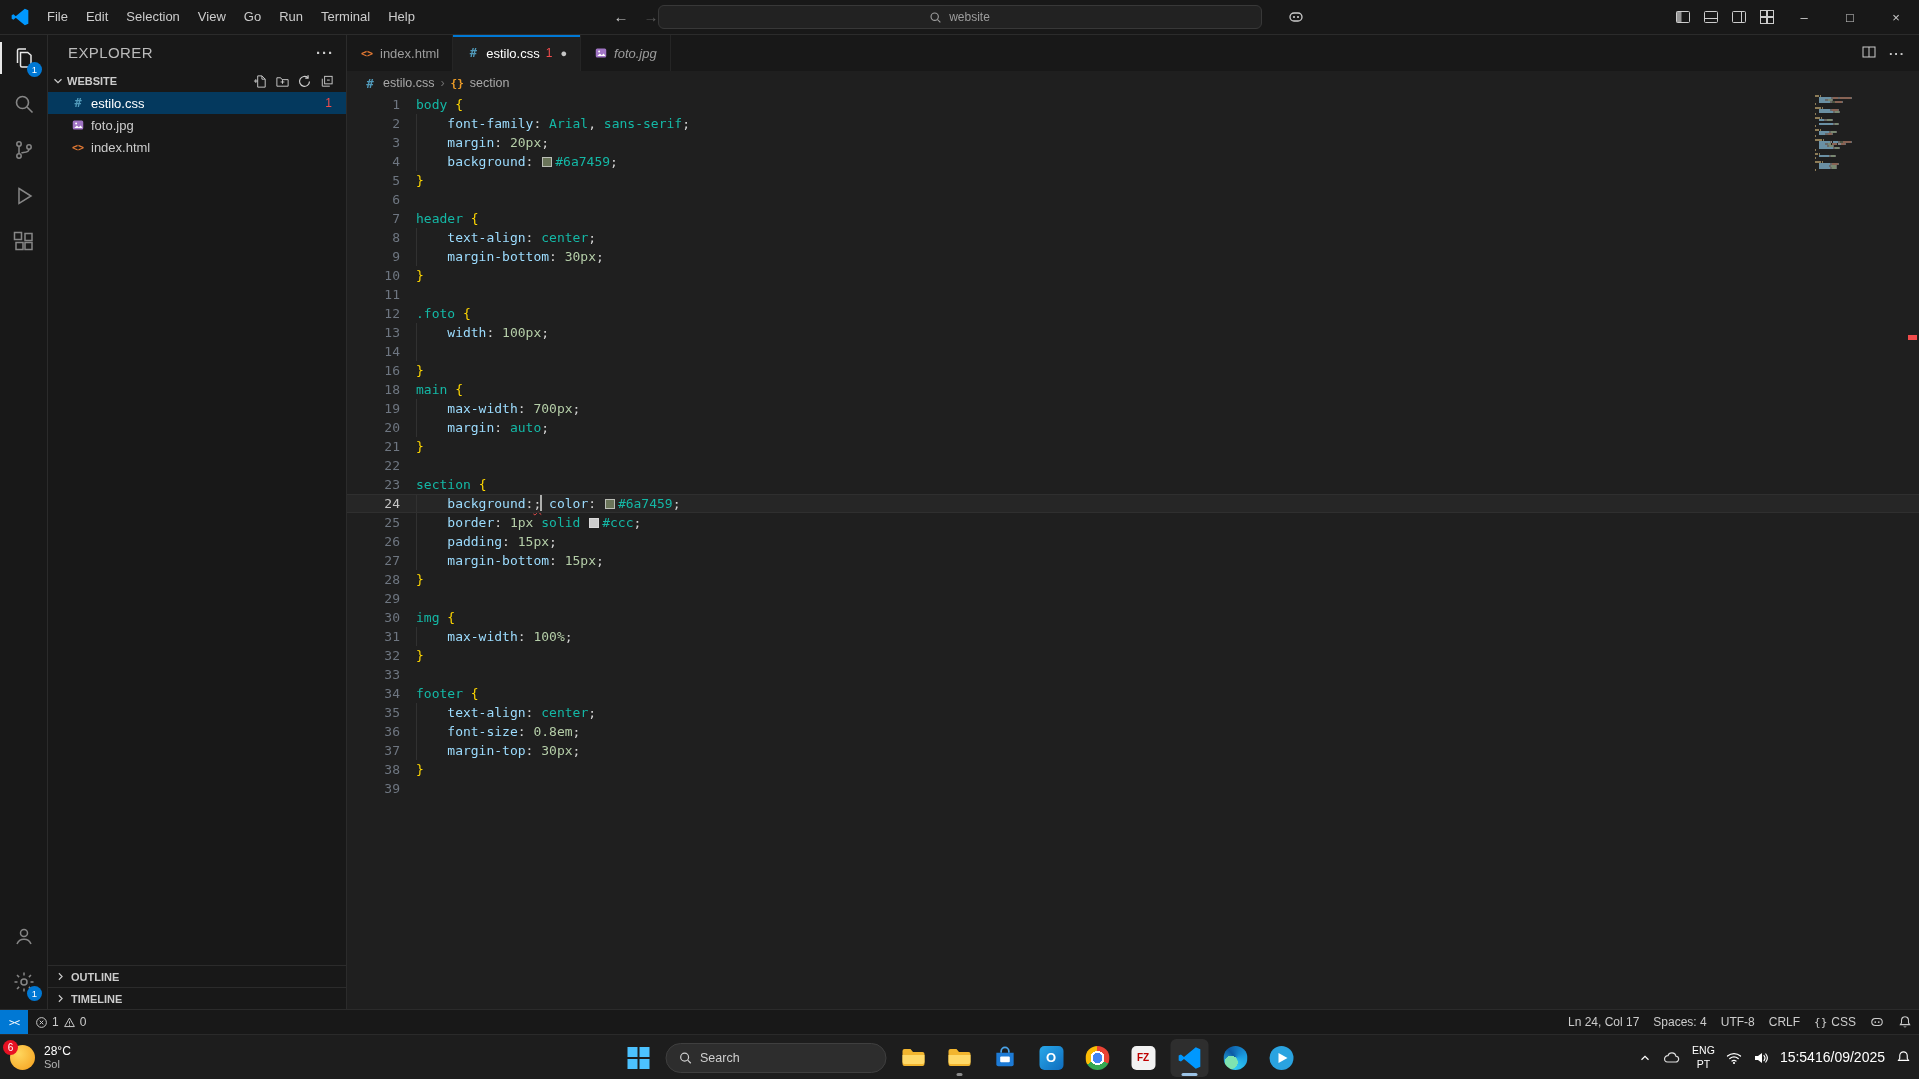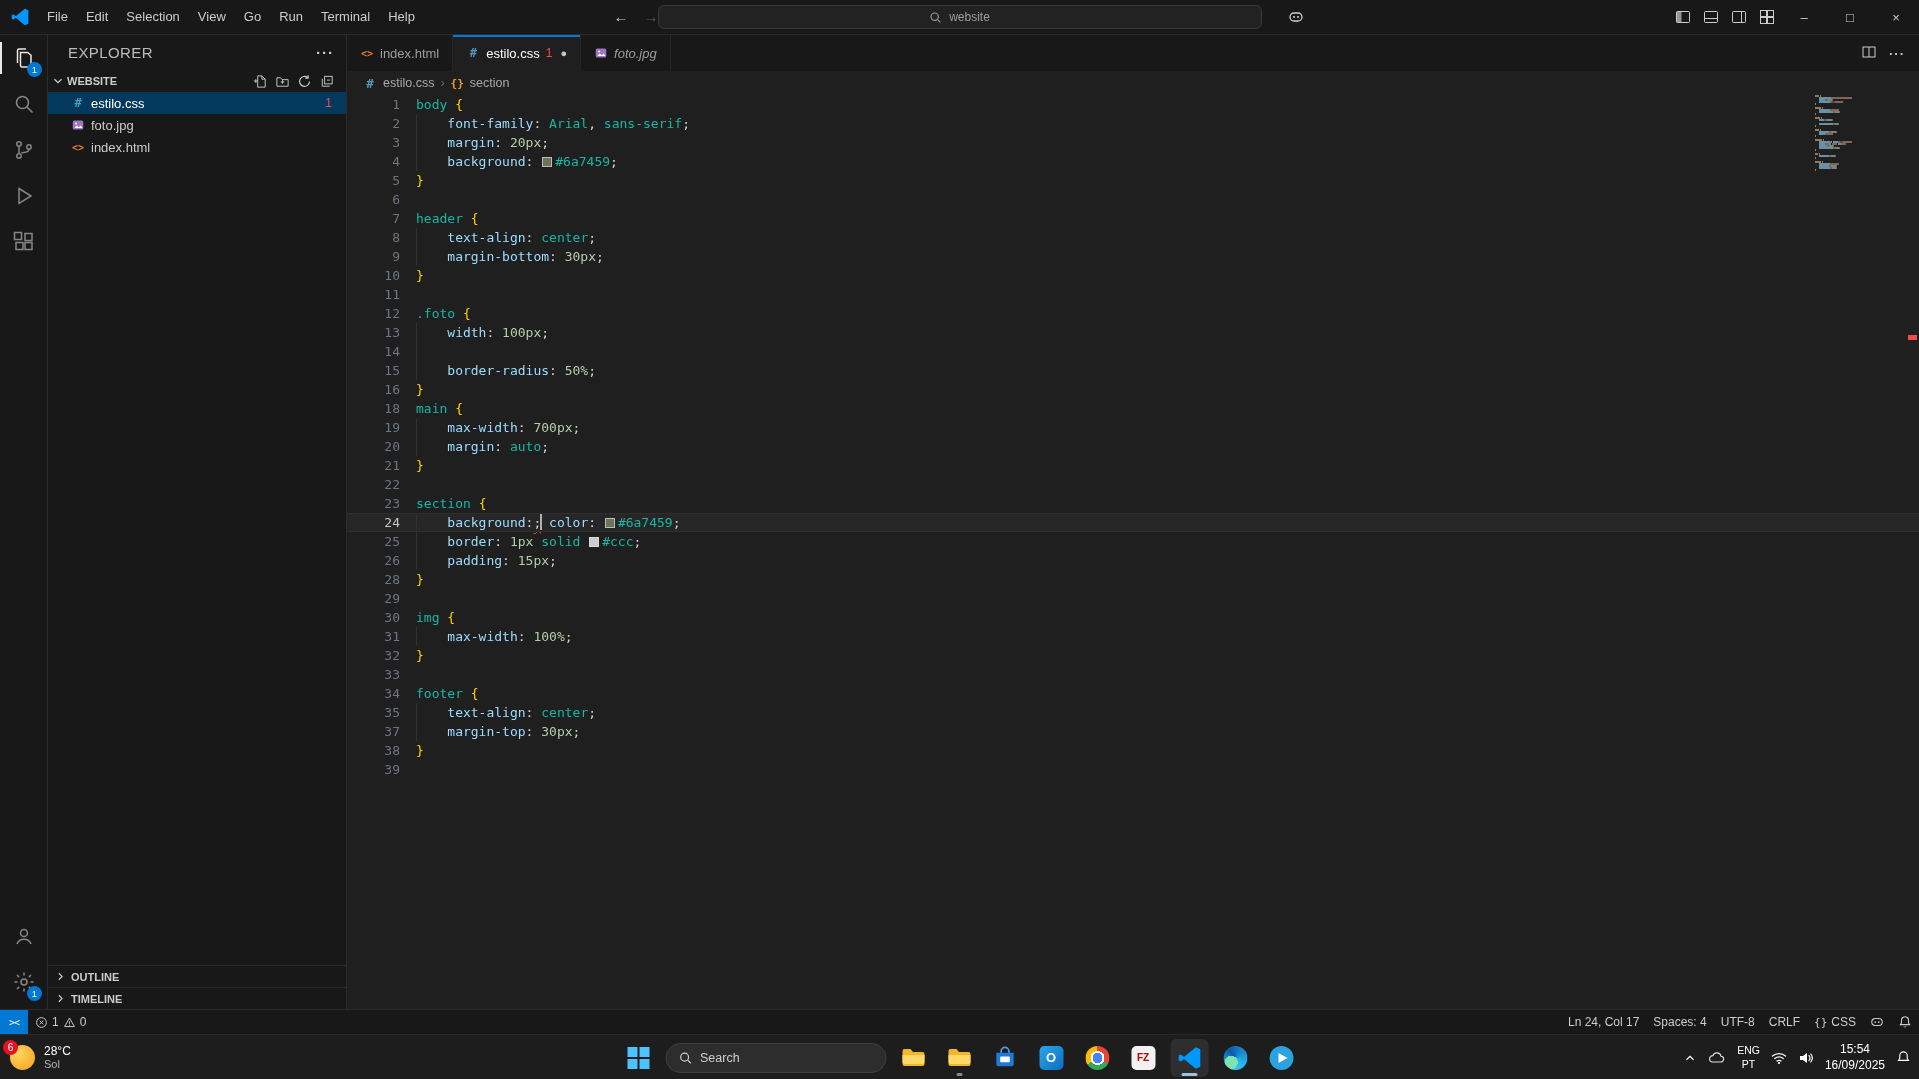--- a/index.html
+++ b/index.html
@@ -102,21 +102,21 @@
   .win-logo span{background:#4cc2ff}
   .tb-search{width:221px;height:30px;border-radius:15px;background:#2d2d2d;border:1px solid #3f3f3f;display:flex;align-items:center;gap:8px;padding:0 12px;color:#cfcfcf;font-size:12.5px;cursor:pointer}
   .sq{width:24px;height:24px;border-radius:5px;display:flex;align-items:center;justify-content:center}
   .chrome-ic{width:24px;height:24px;border-radius:50%;background:radial-gradient(circle at 50% 50%,#4285f4 0 5px,#fff 5px 7px,transparent 7px),conic-gradient(#ea4335 0 33%,#34a853 33% 66%,#fbbc05 66% 100%)}
   .edge-ic{width:24px;height:24px;border-radius:50%;background:radial-gradient(circle at 32% 68%,#7ee3b0 0 28%,transparent 29%),conic-gradient(from -40deg,#0c59a4,#1b9de2,#35d1f4,#0c59a4)}
   .tg-ic{width:24px;height:24px;border-radius:50%;background:#2aa3e0;display:flex;align-items:center;justify-content:center}
   .tg-ic i{width:0;height:0;border-left:9px solid #fff;border-top:5px solid transparent;border-bottom:5px solid transparent;margin-left:3px}
   .tray{position:absolute;right:8px;top:0;height:45px;display:flex;align-items:center;gap:11px;color:#fff}
   .tray-ic{display:flex;align-items:center;justify-content:center;cursor:pointer}
   .lang{display:flex;flex-direction:column;align-items:center;font-size:10.5px;line-height:1.25;cursor:pointer}
-  .clock{display:flex;flex-direction:column;align-items:center;font-size:12px;line-height:1.3;cursor:pointer}
+  .clock{display:flex;flex-direction:row;align-items:flex-start;font-size:14px;line-height:1.3;cursor:pointer}
 </style>
 </head>
 <body>
 
 <div class="window">
 
   <div class="titlebar">
     <svg class="vslogo" viewBox="0 0 24 24">
         <path fill="#0098ff" d="M17.8 2 6.9 11 4.1 8.8 2 9.8v4.4l2.1 1L6.9 13l10.9 9 4.2-1.9V3.9Z"></path>
       </svg>
@@ -366,39 +366,40 @@
             <div class="line"><span class="ln">5</span><span class="lc"><span class="t-b">}</span></span></div>
             <div class="line"><span class="ln">6</span><span class="lc"></span></div>
             <div class="line"><span class="ln">7</span><span class="lc"><span class="t-s">header</span><span class="t-o"> </span><span class="t-b">{</span></span></div>
             <div class="line"><span class="ln">8</span><span class="guide"></span><span class="lc"><span class="t-o">    </span><span class="t-p">text-align</span><span class="t-o">: </span><span class="t-v">center</span><span class="t-o">;</span></span></div>
             <div class="line"><span class="ln">9</span><span class="guide"></span><span class="lc"><span class="t-o">    </span><span class="t-p">margin-bottom</span><span class="t-o">: </span><span class="t-n">30px</span><span class="t-o">;</span></span></div>
             <div class="line"><span class="ln">10</span><span class="lc"><span class="t-b">}</span></span></div>
             <div class="line"><span class="ln">11</span><span class="lc"></span></div>
             <div class="line"><span class="ln">12</span><span class="lc"><span class="t-s">.foto</span><span class="t-o"> </span><span class="t-b">{</span></span></div>
             <div class="line"><span class="ln">13</span><span class="guide"></span><span class="lc"><span class="t-o">    </span><span class="t-p">width</span><span class="t-o">: </span><span class="t-n">100px</span><span class="t-o">;</span></span></div>
             <div class="line"><span class="ln">14</span><span class="guide"></span><span class="lc"></span></div>
-            <div class="line"><span class="ln">15</span><span class="guide"></span><span class="lc"><span class="t-o">    </span><span class="t-p">border-radius</span><span class="t-o">: </span><span class="t-n">50%</span><span class="t-o">;</span></span></div>
             <div class="line"><span class="ln">16</span><span class="lc"><span class="t-b">}</span></span></div>
             <div class="line"><span class="ln">18</span><span class="lc"><span class="t-s">main</span><span class="t-o"> </span><span class="t-b">{</span></span></div>
             <div class="line"><span class="ln">19</span><span class="guide"></span><span class="lc"><span class="t-o">    </span><span class="t-p">max-width</span><span class="t-o">: </span><span class="t-n">700px</span><span class="t-o">;</span></span></div>
             <div class="line"><span class="ln">20</span><span class="guide"></span><span class="lc"><span class="t-o">    </span><span class="t-p">margin</span><span class="t-o">: </span><span class="t-v">auto</span><span class="t-o">;</span></span></div>
             <div class="line"><span class="ln">21</span><span class="lc"><span class="t-b">}</span></span></div>
             <div class="line"><span class="ln">22</span><span class="lc"></span></div>
             <div class="line"><span class="ln">23</span><span class="lc"><span class="t-s">section</span><span class="t-o"> </span><span class="t-b">{</span></span></div>
             <div class="line current"><span class="ln">24</span><span class="guide"></span><span class="lc"><span class="t-o">    </span><span class="t-p">background</span><span class="t-o">:</span><span class="t-e">;</span><span class="cursor"></span><span class="t-o"> </span><span class="t-p">color</span><span class="t-o">: </span><span class="swatch" style="background:#6a7459"></span><span class="t-v">#6a7459</span><span class="t-o">;</span></span></div>
             <div class="line"><span class="ln">25</span><span class="guide"></span><span class="lc"><span class="t-o">    </span><span class="t-p">border</span><span class="t-o">: </span><span class="t-n">1px</span><span class="t-o"> </span><span class="t-v">solid</span><span class="t-o"> </span><span class="swatch" style="background:#ccc"></span><span class="t-v">#ccc</span><span class="t-o">;</span></span></div>
             <div class="line"><span class="ln">26</span><span class="guide"></span><span class="lc"><span class="t-o">    </span><span class="t-p">padding</span><span class="t-o">: </span><span class="t-n">15px</span><span class="t-o">;</span></span></div>
+            <div class="line"><span class="ln">27</span><span class="guide"></span><span class="lc"><span class="t-o">    </span><span class="t-p">margin-bottom</span><span class="t-o">: </span><span class="t-n">15px</span><span class="t-o">;</span></span></div>
             <div class="line"><span class="ln">28</span><span class="lc"><span class="t-b">}</span></span></div>
             <div class="line"><span class="ln">29</span><span class="lc"></span></div>
             <div class="line"><span class="ln">30</span><span class="lc"><span class="t-s">img</span><span class="t-o"> </span><span class="t-b">{</span></span></div>
             <div class="line"><span class="ln">31</span><span class="guide"></span><span class="lc"><span class="t-o">    </span><span class="t-p">max-width</span><span class="t-o">: </span><span class="t-n">100%</span><span class="t-o">;</span></span></div>
             <div class="line"><span class="ln">32</span><span class="lc"><span class="t-b">}</span></span></div>
             <div class="line"><span class="ln">33</span><span class="lc"></span></div>
             <div class="line"><span class="ln">34</span><span class="lc"><span class="t-s">footer</span><span class="t-o"> </span><span class="t-b">{</span></span></div>
             <div class="line"><span class="ln">35</span><span class="guide"></span><span class="lc"><span class="t-o">    </span><span class="t-p">text-align</span><span class="t-o">: </span><span class="t-v">center</span><span class="t-o">;</span></span></div>
+            <div class="line"><span class="ln">36</span><span class="guide"></span><span class="lc"><span class="t-o">    </span><span class="t-p">font-size</span><span class="t-o">: </span><span class="t-n">0.8em</span><span class="t-o">;</span></span></div>
             <div class="line"><span class="ln">37</span><span class="guide"></span><span class="lc"><span class="t-o">    </span><span class="t-p">margin-top</span><span class="t-o">: </span><span class="t-n">30px</span><span class="t-o">;</span></span></div>
             <div class="line"><span class="ln">38</span><span class="lc"><span class="t-b">}</span></span></div>
             <div class="line"><span class="ln">39</span><span class="lc"></span></div>
           </div>
         <div class="minimap" id="minimap">
             <div class="mm-row">
               <span class="mm-tok" style="width: 4.2px; background: rgb(215, 186, 125);"></span>
               <span class="mm-tok" style="width: 1.05px; background: transparent;"></span>
               <span class="mm-tok" style="width: 1.05px; background: rgb(215, 186, 125);"></span>
             </div>

